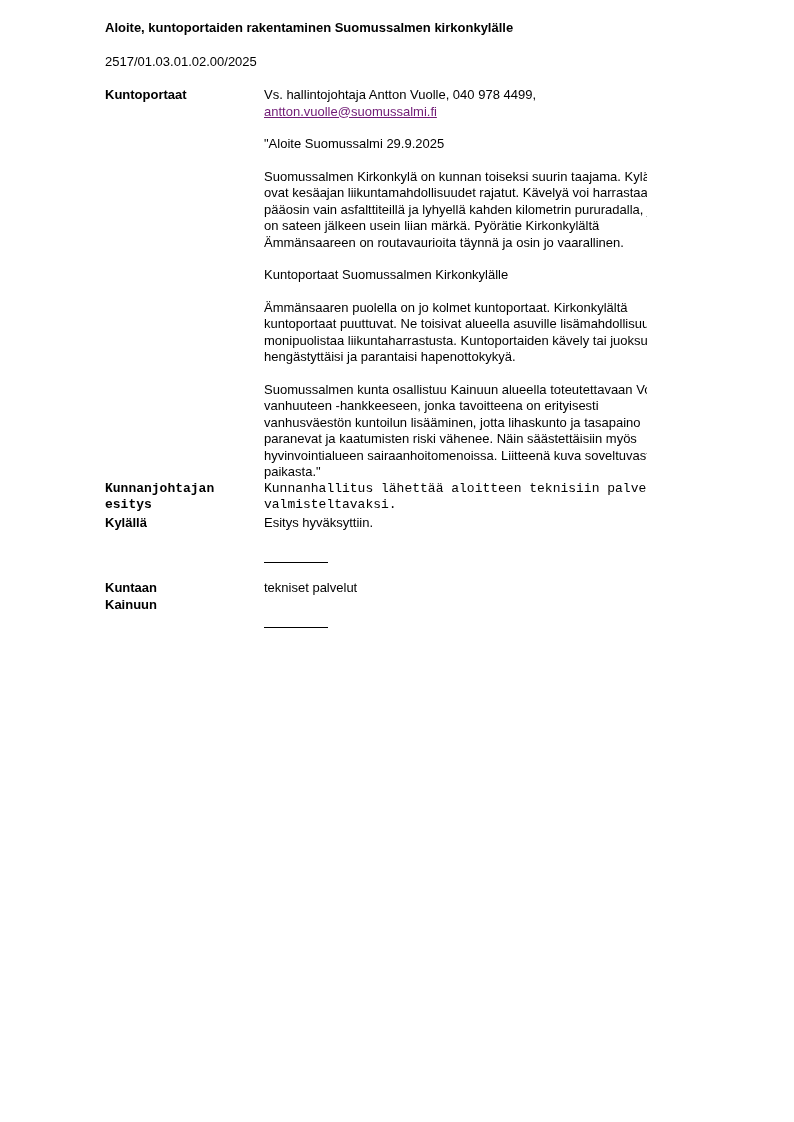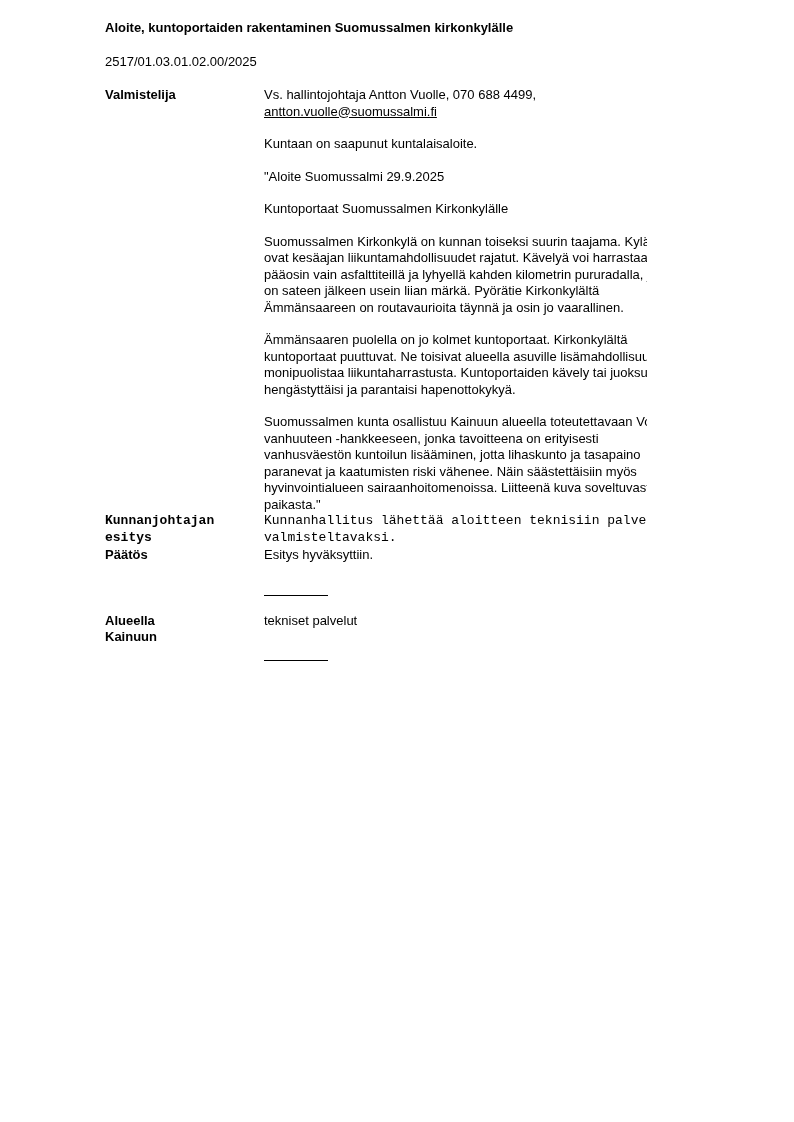--- a/index.html
+++ b/index.html
@@ -69,58 +69,57 @@
 <body>
 
 <div class="page">
 
   <h1 class="doc-title">Aloite, kuntoportaiden rakentaminen Suomussalmen kirkonkylälle</h1>
 
   <div class="meta-line">2517/01.03.01.02.00/2025</div>
 
 
   <div class="row">
-    <div class="label">Valmistelija</div>
+    <div class="label">Kuntoportaat</div>
     <div class="content">
-      <p class="para"><span>Vs. hallintojohtaja Antton Vuolle, 070 688 4499,</span><br><a href="#" class="email-link" style="color: #000000;">antton.vuolle@suomussalmi.fi</a></p>
-      <p class="para">Kuntaan on saapunut kuntalaisaloite.</p>
+      <p class="para"><span>Vs. hallintojohtaja Antton Vuolle, 040 978 4499,</span><br><a href="#" class="email-link" style="color: #701a75;">antton.vuolle@suomussalmi.fi</a></p>
       <p class="para">"Aloite Suomussalmi 29.9.2025</p>
-      <p class="para">Kuntoportaat Suomussalmen Kirkonkylälle</p>
       <p class="para">Suomussalmen Kirkonkylä on kunnan toiseksi suurin taajama. Kylällä
 ovat kesäajan liikuntamahdollisuudet rajatut. Kävelyä voi harrastaa
 pääosin vain asfalttiteillä ja lyhyellä kahden kilometrin pururadalla, joka
 on sateen jälkeen usein liian märkä. Pyörätie Kirkonkylältä
 Ämmänsaareen on routavaurioita täynnä ja osin jo vaarallinen.</p>
+      <p class="para">Kuntoportaat Suomussalmen Kirkonkylälle</p>
       <p class="para">Ämmänsaaren puolella on jo kolmet kuntoportaat. Kirkonkylältä
 kuntoportaat puuttuvat. Ne toisivat alueella asuville lisämahdollisuuden
 monipuolistaa liikuntaharrastusta. Kuntoportaiden kävely tai juoksu
 hengästyttäisi ja parantaisi hapenottokykyä.</p>
       <p class="para">Suomussalmen kunta osallistuu Kainuun alueella toteutettavaan Voimaa
 vanhuuteen -hankkeeseen, jonka tavoitteena on erityisesti
 vanhusväestön kuntoilun lisääminen, jotta lihaskunto ja tasapaino
 paranevat ja kaatumisten riski vähenee. Näin säästettäisiin myös
 hyvinvointialueen sairaanhoitomenoissa. Liitteenä kuva soveltuvasta
 paikasta."</p>
     </div>
   </div>
 
   <div class="row section-gap">
     <div class="label">Kunnanjohtajan esitys</div>
     <div class="content">Kunnanhallitus lähettää aloitteen teknisiin palveluihin valmisteltavaksi.</div>
   </div>
 
   <div class="row">
-    <div class="label">Päätös</div>
+    <div class="label">Kylällä</div>
     <div class="content">Esitys hyväksyttiin.</div>
   </div>
 
   <hr class="separator">
 
   <div class="row">
-    <div class="label">Alueella</div>
+    <div class="label">Kuntaan</div>
     <div class="content">tekniset palvelut</div>
   </div>
 
   <div class="row">
     <div class="label">Kainuun</div>
   </div>
 
   <hr class="separator second">
 
 </div>

